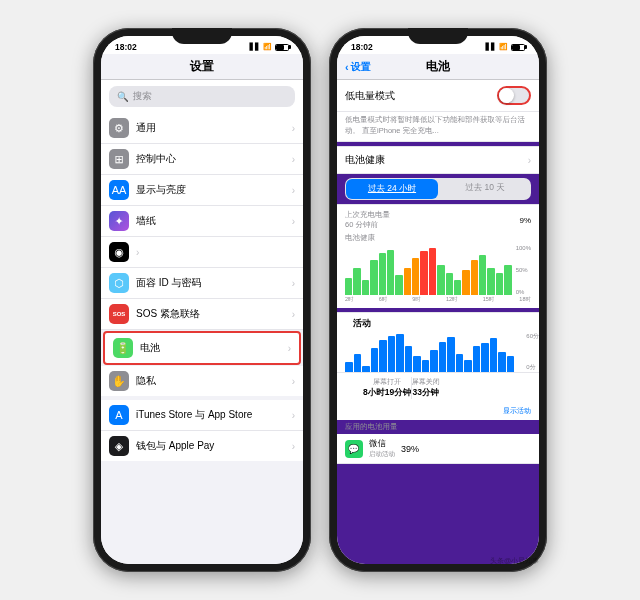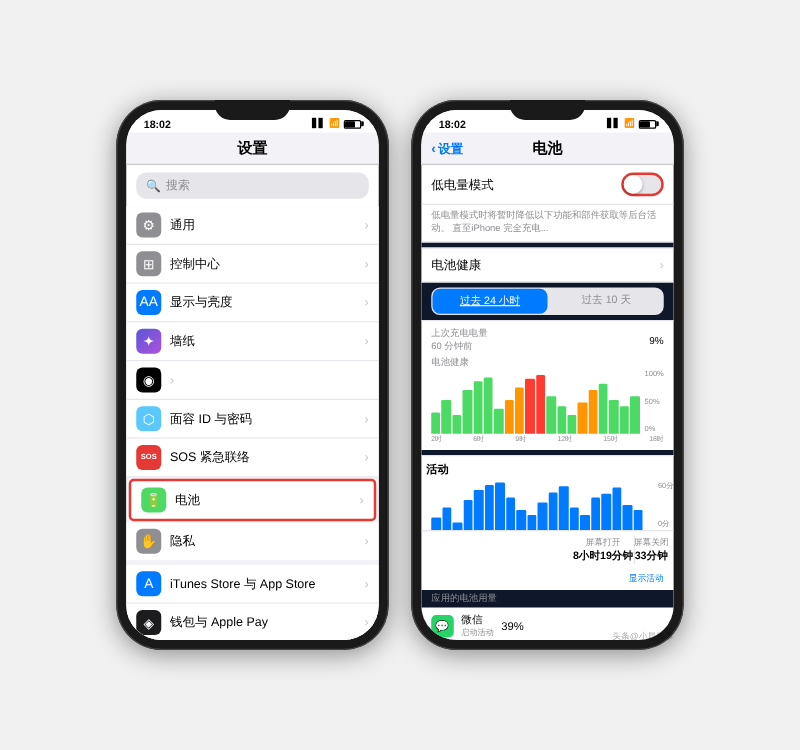--- a/index.html
+++ b/index.html
@@ -16,21 +16,21 @@
     .container {
       display: flex;
       gap: 18px;
       padding: 20px;
       align-items: center;
     }
 
     
     .phone {
       width: 218px;
-      height: 440px;
+      height: 544px;
       background: #1a1a1a;
       border-radius: 36px;
       padding: 8px;
       box-shadow: 0 4px 20px rgba(0,0,0,0.4), inset 0 0 0 1px #444;
       position: relative;
       flex-shrink: 0;
     }
     .phone-screen {
       width: 100%;
       height: 100%;
@@ -158,21 +158,21 @@
       color: #8e8e93;
       display: flex;
       align-items: center;
       gap: 4px;
     }
 
     
     .battery-screen {
       flex: 1;
       overflow: hidden;
-      background: #0f172a;
+      background: #4c1d95;
       font-size: 9px;
     }
     .low-power-row {
       background: #fff;
       display: flex;
       align-items: center;
       justify-content: space-between;
       padding: 6px 8px;
       border-bottom: 0.5px solid #e5e5ea;
     }
@@ -278,36 +278,36 @@
     }
 
     .activity-section {
       background: #fff;
       margin-top: 4px;
       border-top: 0.5px solid #e5e5ea;
     }
     .activity-title {
       font-size: 9px;
       font-weight: 600;
-      padding: 4px 4px 2px;
+      padding: 4px 16px 2px;
       color: #000;
     }
     .activity-chart {
       display: flex;
       align-items: flex-end;
       height: 40px;
       gap: 1px;
       padding: 0 8px;
     }
     .act-bar { flex: 1; border-radius: 1px 1px 0 0; }
 
     .screen-time-row {
       display: flex;
-      justify-content: flex-end;
-      padding: 4px 4px;
+      justify-content: flex-start;
+      padding: 4px 26px;
       border-top: 0.5px solid #e5e5ea;
     }
     .screen-time-item { text-align: center; }
     .screen-time-label { font-size: 7px; color: #8e8e93; }
     .screen-time-value { font-size: 8.5px; font-weight: 600; color: #000; }
 
     .app-list-title {
       padding: 3px 8px;
       font-size: 7.5px;
       color: #8e8e93;

